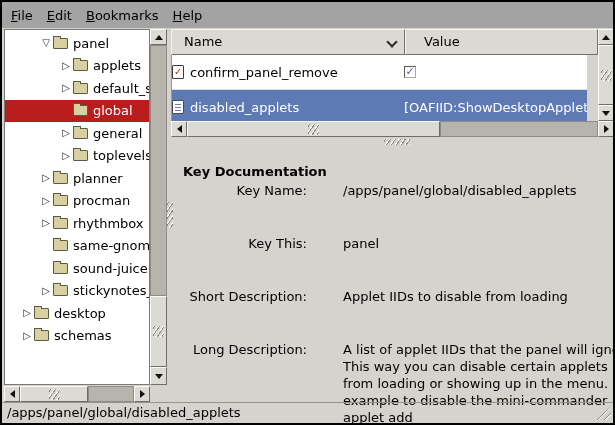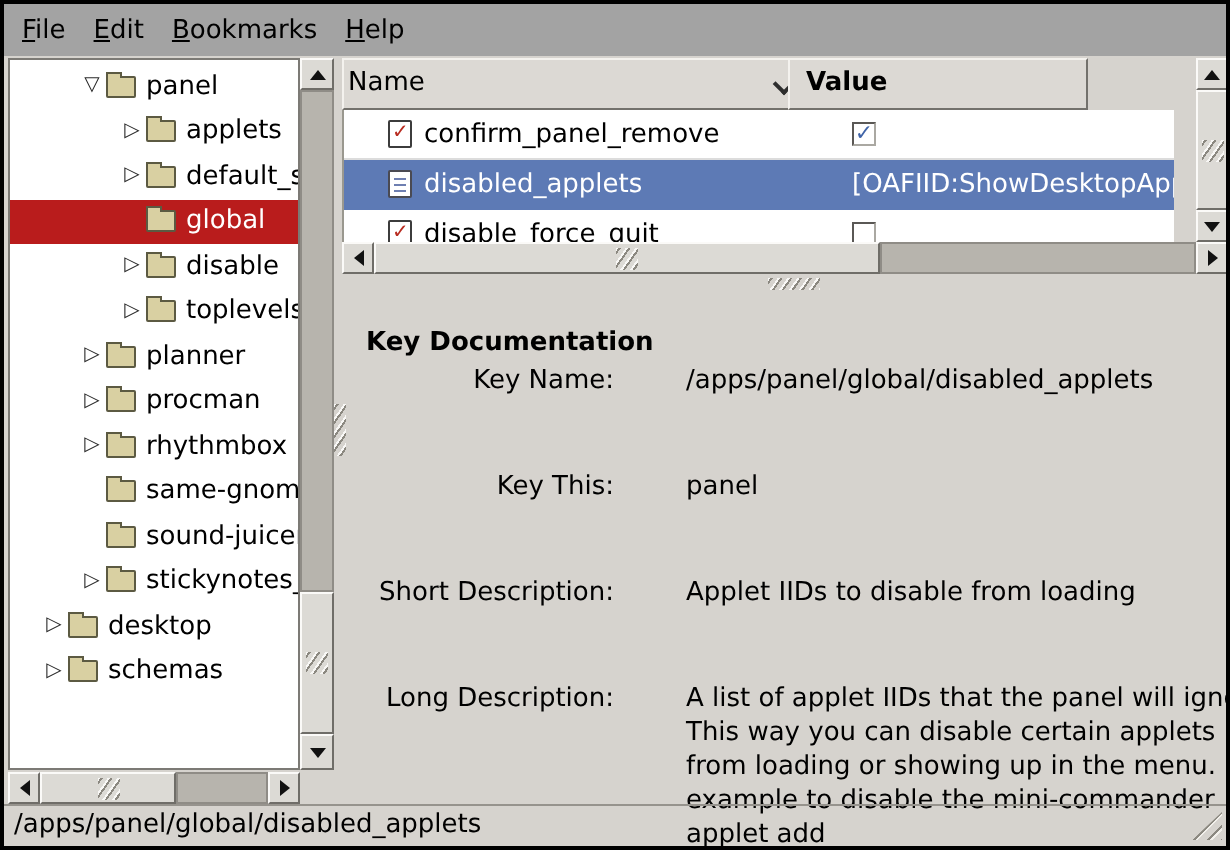--- a/index.html
+++ b/index.html
@@ -38,29 +38,29 @@
   .tri-up{border-bottom:5px solid #111;margin-top:-4px;}
   .tri-down{border-top:5px solid #111;margin-bottom:-4px;}
   .tri-left{border-right:5px solid #111;margin-left:-4px;}
   .tri-right{border-left:5px solid #111;margin-right:-4px;}
 
   .grip{position:absolute;background:repeating-linear-gradient(125deg,#f8f7f5 0 1px,#8b8880 1px 2px,rgba(0,0,0,0) 2px 4px);}
 
   
   .hdr{position:absolute;top:29px;height:26px;background:#dcd9d4;border:1px solid;
        border-color:#f4f2ee #73716c #73716c #f4f2ee;box-sizing:border-box;
-       line-height:24px;padding-left:8px;overflow:hidden;}
+       line-height:24px;padding-left:18px;overflow:hidden;}
   #hdr-name{left:171px;width:234px;text-indent:-6px;}
-  #hdr-value{left:394px;width:150px;font-weight:bold;}
+  #hdr-value{left:405px;width:193px;}
   .sort-chevron{position:absolute;right:8px;top:8px;width:6px;height:6px;
       border-right:2px solid #2e2e2e;border-bottom:2px solid #2e2e2e;transform:rotate(45deg);}
   #rows{position:absolute;left:171px;top:55px;width:416px;height:66px;background:#fff;
         overflow:hidden;border-left:1px solid #9a988f;box-sizing:border-box;}
-  .trow{display:flex;align-items:center;height:25px;border-bottom:1px solid #dcdcdc;
-        padding-left:22px;box-sizing:border-box;white-space:nowrap;}
+  .trow{display:flex;align-items:center;height:35px;border-bottom:1px solid #dcdcdc;
+        padding-left:0;box-sizing:border-box;white-space:nowrap;}
   .trow.selected{background:#5d7ab5;color:#fff;border-bottom-color:#5d7ab5;}
   .key-icon{width:12px;height:14px;flex:none;background:#fff;border:1px solid #3c3c3c;
             border-radius:1px;position:relative;margin-right:6px;box-sizing:border-box;}
   .bool-icon::after{content:"✓";position:absolute;left:1px;top:-1px;color:#b82c20;
                     font-size:10px;font-weight:bold;line-height:13px;}
   .list-icon{border-color:#4a4a52;}
   .list-icon::after{content:"";position:absolute;left:2px;right:2px;top:3px;bottom:2px;
       background:repeating-linear-gradient(to bottom,#6e7fb1 0 1px,rgba(0,0,0,0) 1px 3px);}
   .tname{width:210px;flex:none;overflow:hidden;}
   .tvalue{margin-left:4px;overflow:hidden;}
@@ -111,21 +111,21 @@
       <span class="tree-label">default_se</span>
     </div>
       <div class="tree-row selected" style="padding-left: 54px;">
       <span class="expander"></span>
       <span class="folder"></span>
       <span class="tree-label">global</span>
     </div>
       <div class="tree-row" style="padding-left: 54px;">
       <span class="expander">▷</span>
       <span class="folder"></span>
-      <span class="tree-label">disable</span>
+      <span class="tree-label">general</span>
     </div>
       <div class="tree-row" style="padding-left: 54px;">
       <span class="expander">▷</span>
       <span class="folder"></span>
       <span class="tree-label">toplevels</span>
     </div>
       <div class="tree-row" style="padding-left: 34px;">
       <span class="expander">▷</span>
       <span class="folder"></span>
       <span class="tree-label">planner</span>

